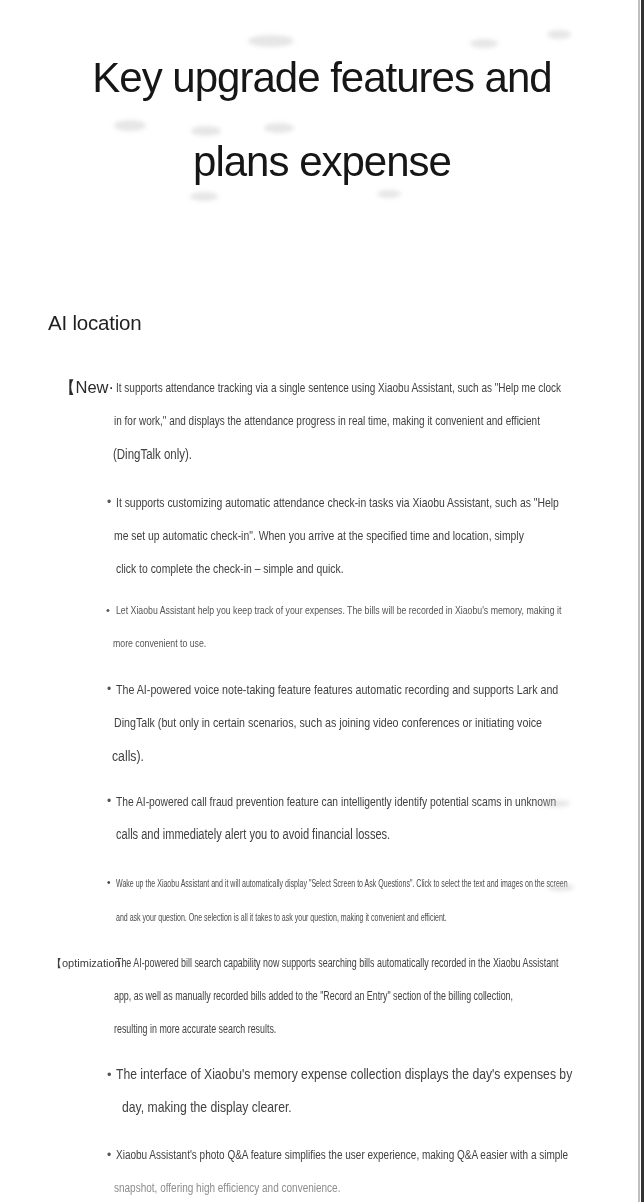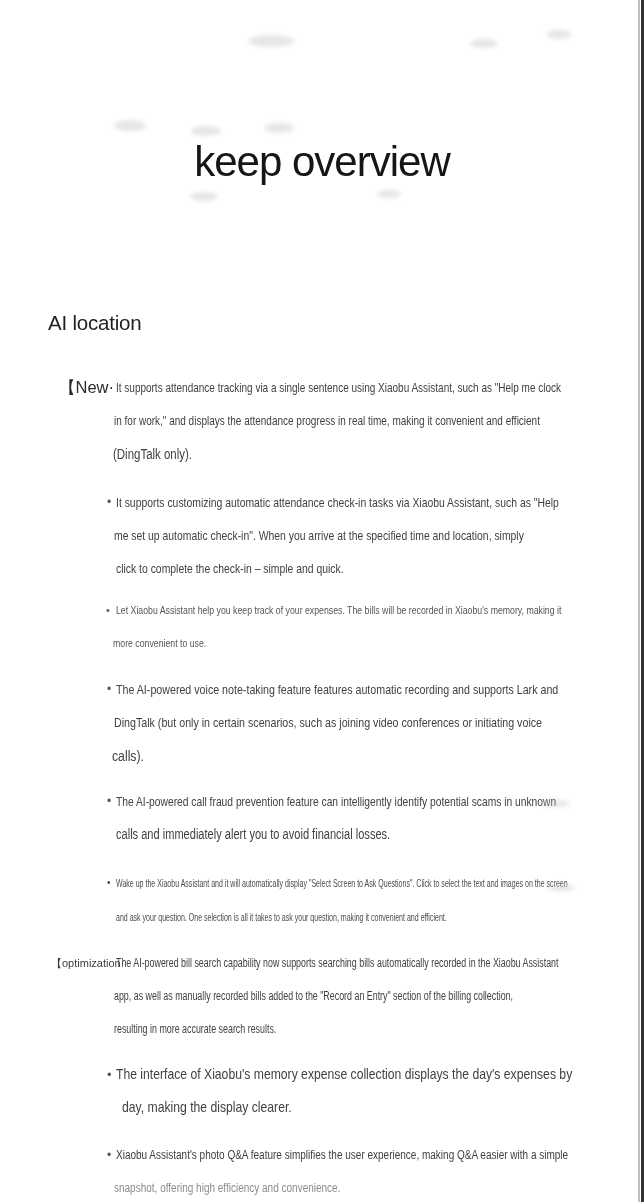--- a/index.html
+++ b/index.html
@@ -24,21 +24,22 @@
   #edge-dark{left:641px;width:3px;background:#333333;}
 
   .smudge{position:absolute;background:#c4c4c4;opacity:.42;border-radius:50%;
     filter:blur(2px);}
 </style>
 </head>
 <body>
 
 <div id="page">
 
-  <div id="title2" class="title-line">keep overview</div>
+  <div id="title1" class="title-line">Key upgrade features and</div>
+  <div id="title2" class="title-line">plans expense</div>
 
   <div class="section-heading">AI location</div>
 
   <div id="feature-list">
       <div class="item" style="top: 371px;">
         <span class="marker" style="left: -57px; font-size: 16.5px; color: rgb(42, 42, 42);">【New·</span>
         <div class="line" style="font-size: 13.5px; line-height: 33px; transform: scaleX(0.74);">It supports attendance tracking via a single sentence using Xiaobu Assistant, such as "Help me clock</div>
         <div class="line" style="font-size: 13.5px; line-height: 33px; transform: scaleX(0.74); margin-left: -2px;">in for work," and displays the attendance progress in real time, making it convenient and efficient</div>
         <div class="line" style="font-size: 15.5px; line-height: 33px; transform: scaleX(0.74); margin-left: -3px;">(DingTalk only).</div>
       </div>

